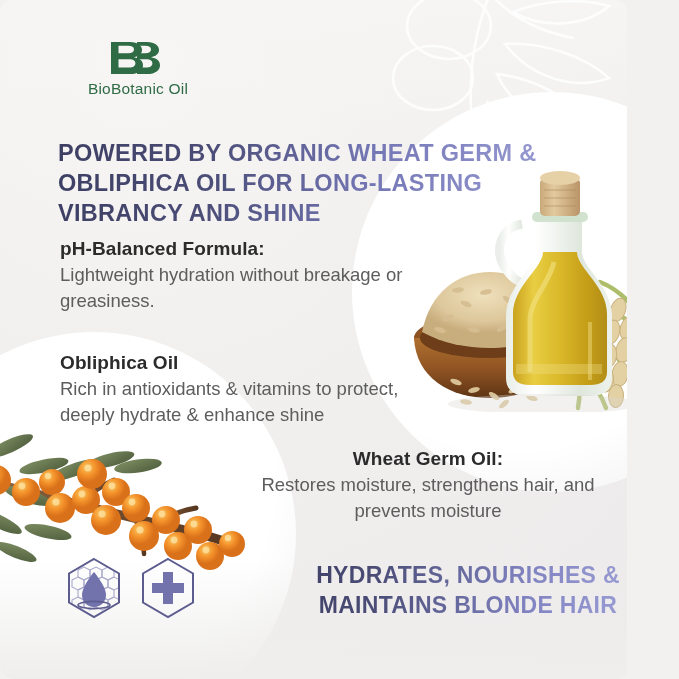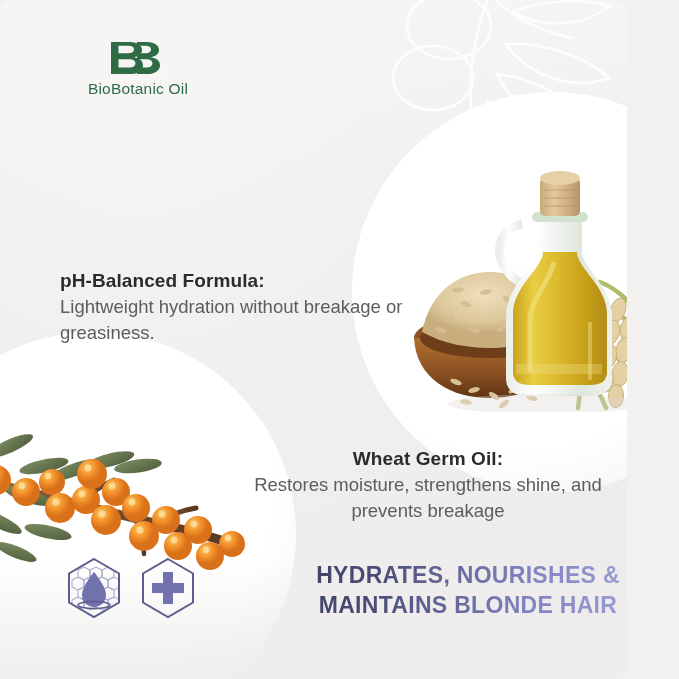--- a/index.html
+++ b/index.html
@@ -59,21 +59,21 @@
 
   
   .feature{position:absolute;}
   .feature .f-title{
     font-size:19px;font-weight:bold;color:#2b2b2b;
     letter-spacing:.1px;margin-bottom:2px;
   }
   .feature .f-body{
     font-size:18.5px;line-height:25.5px;color:#5d5d5d;font-weight:300;
   }
-  #feature-ph        { left:60px; top:238px; width:360px; text-align:left;margin-top:32px; }
+  #feature-ph        { left:60px; top:238px; width:360px; text-align:left; }
   #feature-obliphica { left:60px; top:352px; width:395px; text-align:left; }
   #feature-wheat     { left:228px;top:448px; width:400px; text-align:center; }
 
   
   #tagline{
     position:absolute;left:272px;top:560px;width:392px;
     font-size:23px;line-height:30px;font-weight:bold;letter-spacing:.3px;
     text-transform:uppercase;text-align:center;
     background:linear-gradient(95deg,#3c3e62 0%,#4a4c76 26%,#8184c2 66%,#a3a6da 100%);
     -webkit-background-clip:text;background-clip:text;
@@ -115,20 +115,21 @@
     <svg id="logo-mark" width="62" height="40" viewBox="0 0 62 40">
       <g fill="#2f6b45">
         <rect x="4" y="4" width="7.5" height="32"></rect>
         <path d="M11 4 h12 c8 0 12 4 12 8 c0 4 -3.5 6.5 -8 7.2 c5 .8 9 3.2 9 8 c0 5 -4.5 8.8 -13 8.8 h-12 v-6.4 h11 c4.2 0 6.4 -1.6 6.4 -4.3 c0 -2.6 -2.2 -4.1 -6.4 -4.1 h-11 v-6 h10.2 c3.8 0 5.8 -1.5 5.8 -3.8 c0 -2.3 -2 -3.6 -5.8 -3.6 h-10.2 z"></path>
         <path d="M30 4 h10 c8 0 12 4 12 8 c0 4 -3.5 6.5 -8 7.2 c5 .8 9 3.2 9 8 c0 5 -4.5 8.8 -13 8.8 h-10 v-6.4 h9 c4.2 0 6.4 -1.6 6.4 -4.3 c0 -2.6 -2.2 -4.1 -6.4 -4.1 h-9 v-6 h8.2 c3.8 0 5.8 -1.5 5.8 -3.8 c0 -2.3 -2 -3.6 -5.8 -3.6 h-8.2 z"></path>
       </g>
     </svg>
     <div id="logo-word">BioBotanic Oil</div>
   </div>
 
+  <div id="headline">POWERED BY ORGANIC WHEAT GERM &amp; OBLIPHICA OIL FOR LONG-LASTING VIBRANCY AND SHINE</div>
 
   <svg id="photo-oil" viewBox="0 0 268 280">
     <defs>
       <linearGradient id="glass" x1="0" y1="0" x2="1" y2="0">
         <stop offset="0%" stop-color="#e9eee8"></stop>
         <stop offset="28%" stop-color="#ffffff"></stop>
         <stop offset="70%" stop-color="#dfe7dd"></stop>
         <stop offset="100%" stop-color="#eef2ec"></stop>
       </linearGradient>
       <linearGradient id="oilbody" x1="0" y1="0" x2="1" y2="0">
@@ -229,24 +230,28 @@
       </g>
     </g>
     <ellipse cx="140" cy="272" rx="96" ry="10" fill="#d9d6d2" opacity=".35"></ellipse>
   </svg>
 
   <div class="feature" id="feature-ph">
     <div class="f-title">pH-Balanced Formula:</div>
     <div class="f-body">Lightweight hydration without breakage or greasiness.</div>
   </div>
 
+  <div class="feature" id="feature-obliphica">
+    <div class="f-title">Obliphica Oil</div>
+    <div class="f-body">Rich in antioxidants &amp; vitamins to protect, deeply hydrate &amp; enhance shine</div>
+  </div>
 
   <div class="feature" id="feature-wheat">
     <div class="f-title">Wheat Germ Oil:</div>
-    <div class="f-body">Restores moisture, strengthens shine, and prevents breakage</div>
+    <div class="f-body">Restores moisture, strengthens hair, and prevents moisture</div>
   </div>
 
   <svg id="photo-berries" viewBox="0 0 268 178">
     <defs>
       <radialGradient id="berry" cx="34%" cy="28%">
         <stop offset="0%" stop-color="#fbc85f"></stop>
         <stop offset="55%" stop-color="#f3912a"></stop>
         <stop offset="100%" stop-color="#d9701a"></stop>
       </radialGradient>
       <linearGradient id="branch" x1="0" y1="0" x2="1" y2="0">

